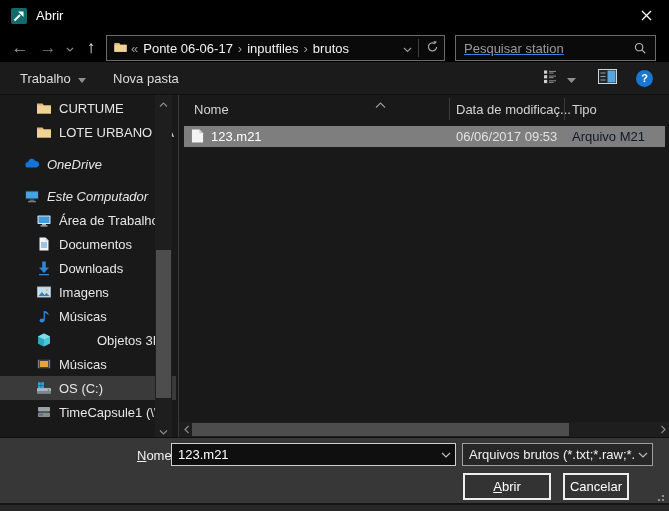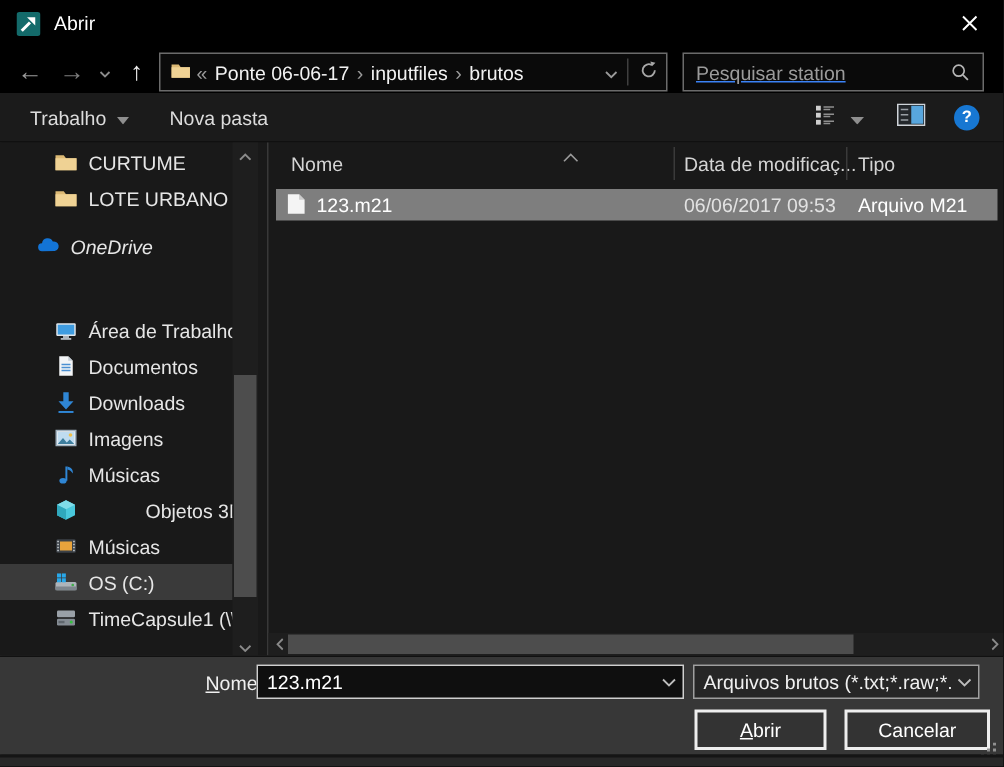--- a/index.html
+++ b/index.html
@@ -23,56 +23,56 @@
   .abtn{display:flex;align-items:center;justify-content:center;height:100%;}
   .searchbox{position:absolute;left:455px;top:3px;width:199px;height:24px;border:1px solid #6b6b6b;
              background:#0a0a0a;display:flex;align-items:center;}
   .searchbox input{flex:1;background:transparent;border:0;outline:0;color:#3b82f6;font:inherit;padding:0 8px;min-width:0;text-decoration:underline;}
   .searchbox input::placeholder{color:#9b9b9b;}
   
   .toolbar{position:absolute;left:0;top:62px;right:0;height:33px;background:#1b1b1b;border-bottom:1px solid #101010;box-sizing:border-box;}
   .tbtn{position:absolute;top:0;height:32px;display:flex;align-items:center;color:#dcdcdc;}
   
   .content{position:absolute;left:0;top:95px;width:669px;height:342px;background:#191919;}
-  .sidebar{position:absolute;left:0;top:0;width:155px;height:342px;overflow:hidden;}
+  .sidebar{position:absolute;left:0;top:0;width:155px;height:342px;overflow:hidden;padding-left:21px;}
   .side-item{position:absolute;left:0;width:155px;height:24px;display:flex;align-items:center;gap:7px;
              white-space:nowrap;overflow:hidden;color:#e6e6e6;}
   .side-item.lvl1{padding-left:24px;font-style:italic;}
   .side-item.lvl2{padding-left:36px;}
   .side-item.selected{background:#3a3a3a;}
   .sicn{width:16px;height:16px;flex:0 0 16px;display:inline-flex;}
   .vscroll{position:absolute;left:155px;top:0;width:17px;height:342px;background:#1e1e1e;}
   .vthumb{position:absolute;left:1px;top:155px;width:15px;height:148px;background:#4d4d4d;}
   .sarrow{position:absolute;left:0;width:17px;height:14px;display:flex;align-items:center;justify-content:center;}
   
   .panel{position:absolute;left:178px;top:0;width:491px;height:342px;background:#191919;border-left:1px solid #383838;box-sizing:border-box;}
   .hdr-cell{position:absolute;top:7px;color:#d4d4d4;}
   .hdr-div{position:absolute;top:3px;width:1px;height:22px;background:#3a3a3a;}
   .sortcaret{position:absolute;left:196px;top:1px;}
   .filerow{position:absolute;left:5px;top:31px;width:481px;height:21px;background:#7e7e7e;}
   .filerow .ficn{position:absolute;left:7px;top:2px;width:13px;height:16px;}
   .filerow .fname{position:absolute;left:27px;top:3px;color:#ffffff;}
   .filerow .fdate{position:absolute;left:272px;top:3px;color:#e2e2e2;}
-  .filerow .ftype{position:absolute;left:388px;top:3px;color:#ffffff;}
+  .filerow .ftype{position:absolute;left:388px;top:3px;color:#0f172a;}
   .hscroll{position:absolute;left:0;top:327px;width:491px;height:15px;background:#1e1e1e;}
   .hthumb{position:absolute;left:13px;top:1px;width:377px;height:13px;background:#4d4d4d;}
   .harrow{position:absolute;top:0;width:14px;height:15px;display:flex;align-items:center;justify-content:center;}
   
   .footer{position:absolute;left:0;top:437px;right:0;height:66px;background:#373737;border-top:1px solid #111;box-sizing:border-box;}
   .flabel{position:absolute;left:137px;top:10px;color:#f0f0f0;}
   .combo{position:absolute;display:flex;align-items:center;box-sizing:border-box;overflow:hidden;}
   .combo-name{left:171px;top:5px;width:285px;height:23px;background:#0f0f0f;border:1px solid #cfcfcf;}
   .combo-name input{flex:1;background:transparent;border:0;outline:0;color:#fff;font:inherit;padding:0 6px;min-width:0;}
   .combo-type{left:462px;top:5px;width:191px;height:23px;background:#262626;border:1px solid #9f9f9f;color:#f0f0f0;}
   .combo-type .ctext{padding-left:6px;white-space:nowrap;overflow:hidden;flex:1;}
   .cchev{flex:0 0 18px;display:flex;justify-content:center;}
   .btn{position:absolute;top:35px;height:27px;background:#333;border:2px solid #eeeeee;color:#fff;
        display:flex;align-items:center;justify-content:center;box-sizing:border-box;font-size:13px;}
   .btn-open{left:463px;width:88px;}
-  .btn-cancel{left:563px;width:97px;}
+  .btn-cancel{left:563px;width:66px;}
   .grip{position:absolute;left:653px;top:55px;width:12px;height:10px;}
   .bottomstrip{position:absolute;left:0;top:503px;right:0;height:8px;background:#282828;border-top:2px solid #151515;box-sizing:border-box;}
   .u{text-decoration:underline;}
 </style>
 </head>
 <body>
 
 <div class="win">
 
   <div class="titlebar">
@@ -232,20 +232,31 @@
         <span>LOTE URBANO DA (</span>
       </div>
       <div class="side-item lvl1" style="top:57px;">
         <span class="sicn">
             <svg width="16" height="16" viewBox="0 0 16 16">
               <path d="M4.2 11.5a2.7 2.7 0 0 1-.2-5.4A3.8 3.8 0 0 1 11.2 5a3.2 3.2 0 0 1 1.3 6.4z" fill="#1374d6"></path>
             </svg>
           </span>
         <span>OneDrive</span>
       </div>
+      <div class="side-item lvl1" style="top:89px;">
+        <span class="sicn">
+            <svg width="16" height="16" viewBox="0 0 16 16">
+              <rect x="1" y="2.5" width="14" height="9" rx="1" fill="#20282e"></rect>
+              <rect x="2" y="3.5" width="12" height="7" fill="#46a2e0"></rect>
+              <rect x="5.5" y="11.5" width="5" height="1.6" fill="#5a6067"></rect>
+              <rect x="4" y="13.1" width="8" height="1.2" fill="#7d848b"></rect>
+            </svg>
+          </span>
+        <span>Este Computador</span>
+      </div>
       <div class="side-item lvl2" style="top:113px;">
         <span class="sicn">
             <svg width="16" height="16" viewBox="0 0 16 16">
               <rect x="1.5" y="3.5" width="13" height="8.5" rx="0.8" fill="#dfe5ea"></rect>
               <rect x="2.5" y="4.5" width="11" height="6.5" fill="#3f9ce0"></rect>
               <rect x="6" y="12" width="4" height="1.4" fill="#aab2ba"></rect>
               <rect x="4.5" y="13.4" width="7" height="1.1" fill="#c3cad1"></rect>
             </svg>
           </span>
         <span>Área de Trabalho</span>

